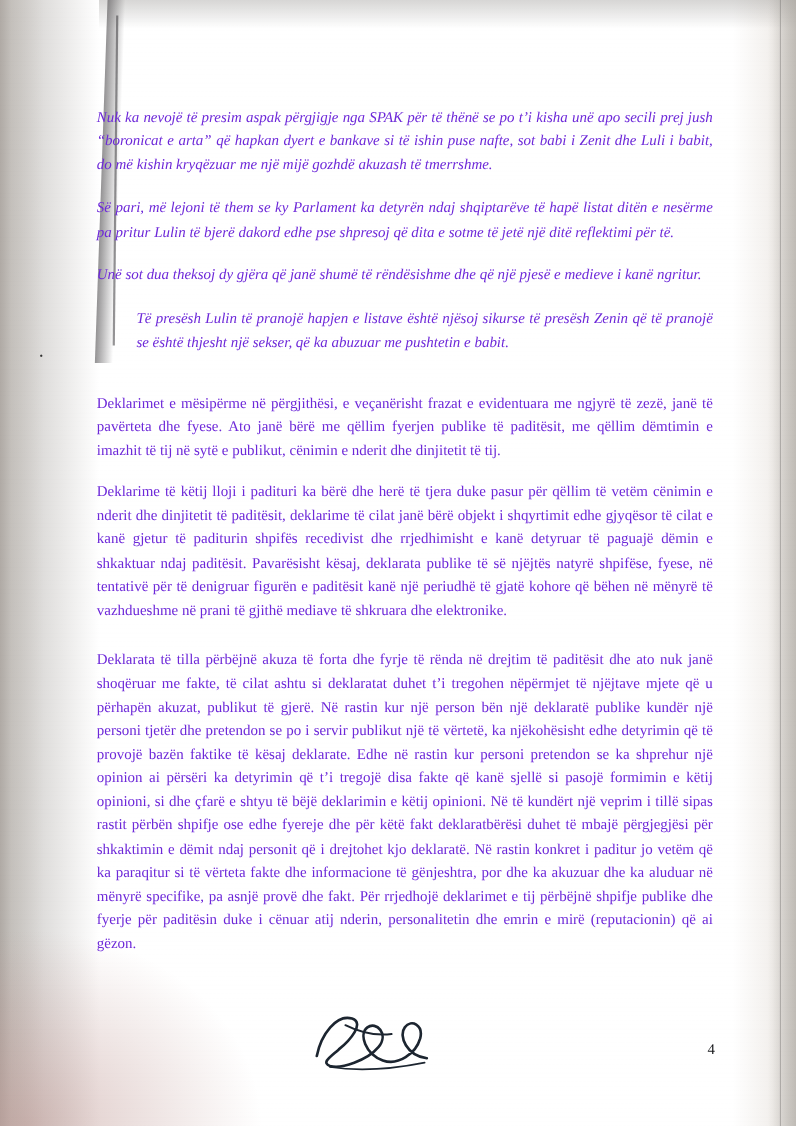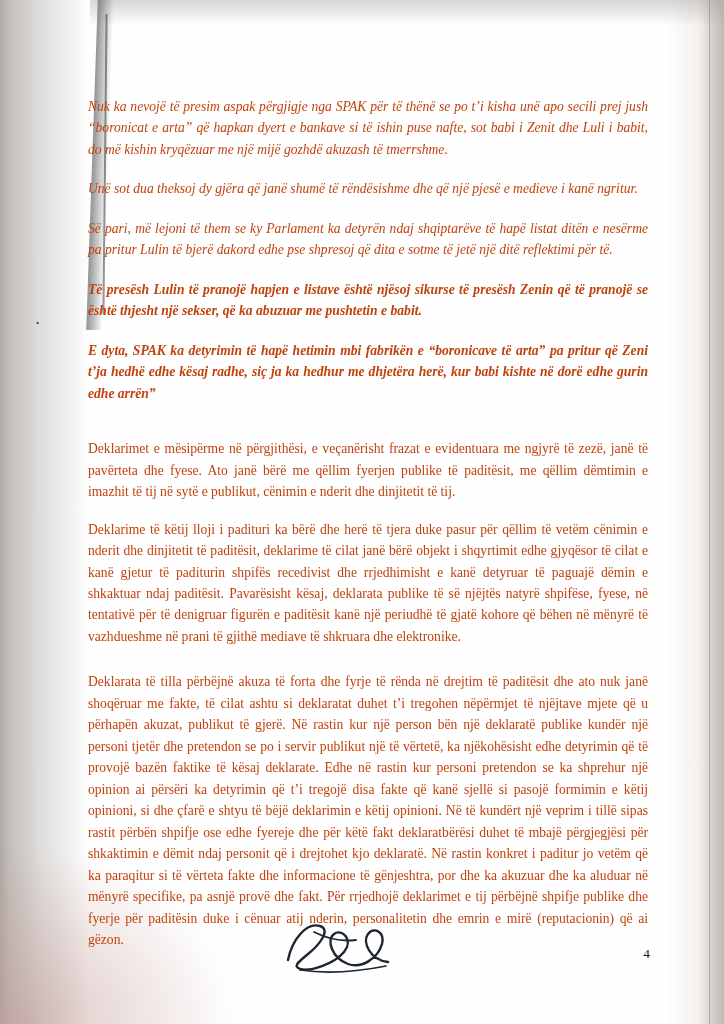--- a/index.html
+++ b/index.html
@@ -88,33 +88,34 @@
 
   .content {
     position: absolute;
     left: 88px;
     top: 96px;
     width: 560px;
   }
 
   p {
     margin: 0 0 17px 0;
-    color: #c2410c;
+    color: #6d28d9;
     font-size: 13.6px;
     line-height: 1.58;
     text-align: justify;
   }
   p.quote {
     font-style: italic;
     margin-bottom: 18px;
   }
   p.quote-bold {
     font-style: italic;
-    font-weight: bold;
+    font-weight: normal;
     margin-bottom: 18px;
+    padding-left: 36px;
   }
   p.body {
     margin-bottom: 16px;
   }
   .gap-lg { height: 16px; }
   .gap-md { height: 8px; }
 
   .mixed b { font-weight: normal; }
 
   .page-number {
@@ -153,24 +154,23 @@
   <div class="edge-line"></div>
   <div class="shade-top-left"></div>
   <div class="shade-bottom-left"></div>
   <div class="right-edge"></div>
   <div class="right-edge-line"></div>
 
   <div class="tiny-mark">•</div>
 
   <div class="content">
     <p class="quote">Nuk ka nevojë të presim aspak përgjigje nga SPAK për të thënë se po t’i kisha unë apo secili prej jush “boronicat e arta” që hapkan dyert e bankave si të ishin puse nafte, sot babi i Zenit dhe Luli i babit, do më kishin kryqëzuar me një mijë gozhdë akuzash të tmerrshme.</p>
+    <p class="quote">Së pari, më lejoni të them se ky Parlament ka detyrën ndaj shqiptarëve të hapë listat ditën e nesërme pa pritur Lulin të bjerë dakord edhe pse shpresoj që dita e sotme të jetë një ditë reflektimi për të.</p>
     <p class="quote">Unë sot dua theksoj dy gjëra që janë shumë të rëndësishme dhe që një pjesë e medieve i kanë ngritur.</p>
-    <p class="quote">Së pari, më lejoni të them se ky Parlament ka detyrën ndaj shqiptarëve të hapë listat ditën e nesërme pa pritur Lulin të bjerë dakord edhe pse shpresoj që dita e sotme të jetë një ditë reflektimi për të.</p>
     <p class="quote-bold">Të presësh Lulin të pranojë hapjen e listave është njësoj sikurse të presësh Zenin që të pranojë se është thjesht një sekser, që ka abuzuar me pushtetin e babit.</p>
-    <p class="quote-bold">E dyta, SPAK ka detyrimin të hapë hetimin mbi fabrikën e “boronicave të arta” pa pritur që Zeni t’ja hedhë edhe kësaj radhe, siç ja ka hedhur me dhjetëra herë, kur babi kishte në dorë edhe gurin edhe arrën”</p>
     <div class="gap-lg"></div>
     <p class="body">Deklarimet e mësipërme në përgjithësi, e veçanërisht frazat e evidentuara me ngjyrë të zezë, janë të pavërteta dhe fyese. Ato janë bërë me qëllim fyerjen publike të paditësit, me qëllim dëmtimin e imazhit të tij në sytë e publikut, cënimin e nderit dhe dinjitetit të tij.</p>
     <p class="body">Deklarime të këtij lloji i padituri ka bërë dhe herë të tjera duke pasur për qëllim të vetëm cënimin e nderit dhe dinjitetit të paditësit, deklarime të cilat janë bërë objekt i shqyrtimit edhe gjyqësor të cilat e kanë gjetur të paditurin shpifës recedivist dhe rrjedhimisht e kanë detyruar të paguajë dëmin e shkaktuar ndaj paditësit. Pavarësisht kësaj, deklarata publike të së njëjtës natyrë shpifëse, fyese, në tentativë për të denigruar figurën e paditësit kanë një periudhë të gjatë kohore që bëhen në mënyrë të vazhdueshme në prani të gjithë mediave të shkruara dhe elektronike.</p>
     <div class="gap-md"></div>
     <p class="body mixed" id="mixed-paragraph"><span>Deklarata të tilla përbëjnë akuza të forta dhe fyrje të rënda në drejtim të paditësit dhe ato nuk janë shoqëruar me fakte, të cilat ashtu si deklaratat duhet t’i tregohen nëpërmjet të njëjtave mjete që u përhapën akuzat, publikut të gjerë. </span><b>Në rastin kur një person bën një deklaratë publike kundër një personi tjetër dhe pretendon se po i servir publikut një të vërtetë, ka njëkohësisht edhe detyrimin që të provojë bazën faktike të kësaj deklarate. Edhe në rastin kur personi pretendon se ka shprehur një opinion ai përsëri ka detyrimin që t’i tregojë disa fakte që kanë sjellë si pasojë formimin e këtij opinioni, si dhe çfarë e shtyu të bëjë deklarimin e këtij opinioni. Në të kundërt një veprim i tillë sipas rastit përbën shpifje ose edhe fyereje dhe për këtë fakt deklaratbërësi duhet të mbajë përgjegjësi për shkaktimin e dëmit ndaj personit që i drejtohet kjo deklaratë. </b><span>Në rastin konkret i paditur jo vetëm që ka paraqitur si të vërteta fakte dhe informacione të gënjeshtra, por dhe ka akuzuar dhe ka aluduar në mënyrë specifike, pa asnjë </span><b>provë dhe fakt. Për rrjedhojë deklarimet e tij përbëjnë shpifje publike dhe fyerje për paditësin duke i cënuar atij nderin, personalitetin dhe emrin e mirë (reputacionin) që ai gëzon.</b></p>
   </div>
 
   <svg class="signature" viewBox="0 0 150 64">
     <path d="M18 48 C22 28, 36 10, 50 14 C62 18, 48 34, 38 42 C30 49, 22 54, 30 57 C40 60, 64 52, 74 40 C84 28, 72 16, 64 22 C56 28, 62 46, 78 52 C92 57, 108 46, 112 32 C115 20, 104 14, 98 22 C92 30, 100 48, 118 50" fill="none" stroke="#1c2530" stroke-width="2.4" stroke-linecap="round"></path>
     <path d="M44 20 C56 26, 70 30, 86 28" fill="none" stroke="#1c2530" stroke-width="1.8" stroke-linecap="round"></path>

